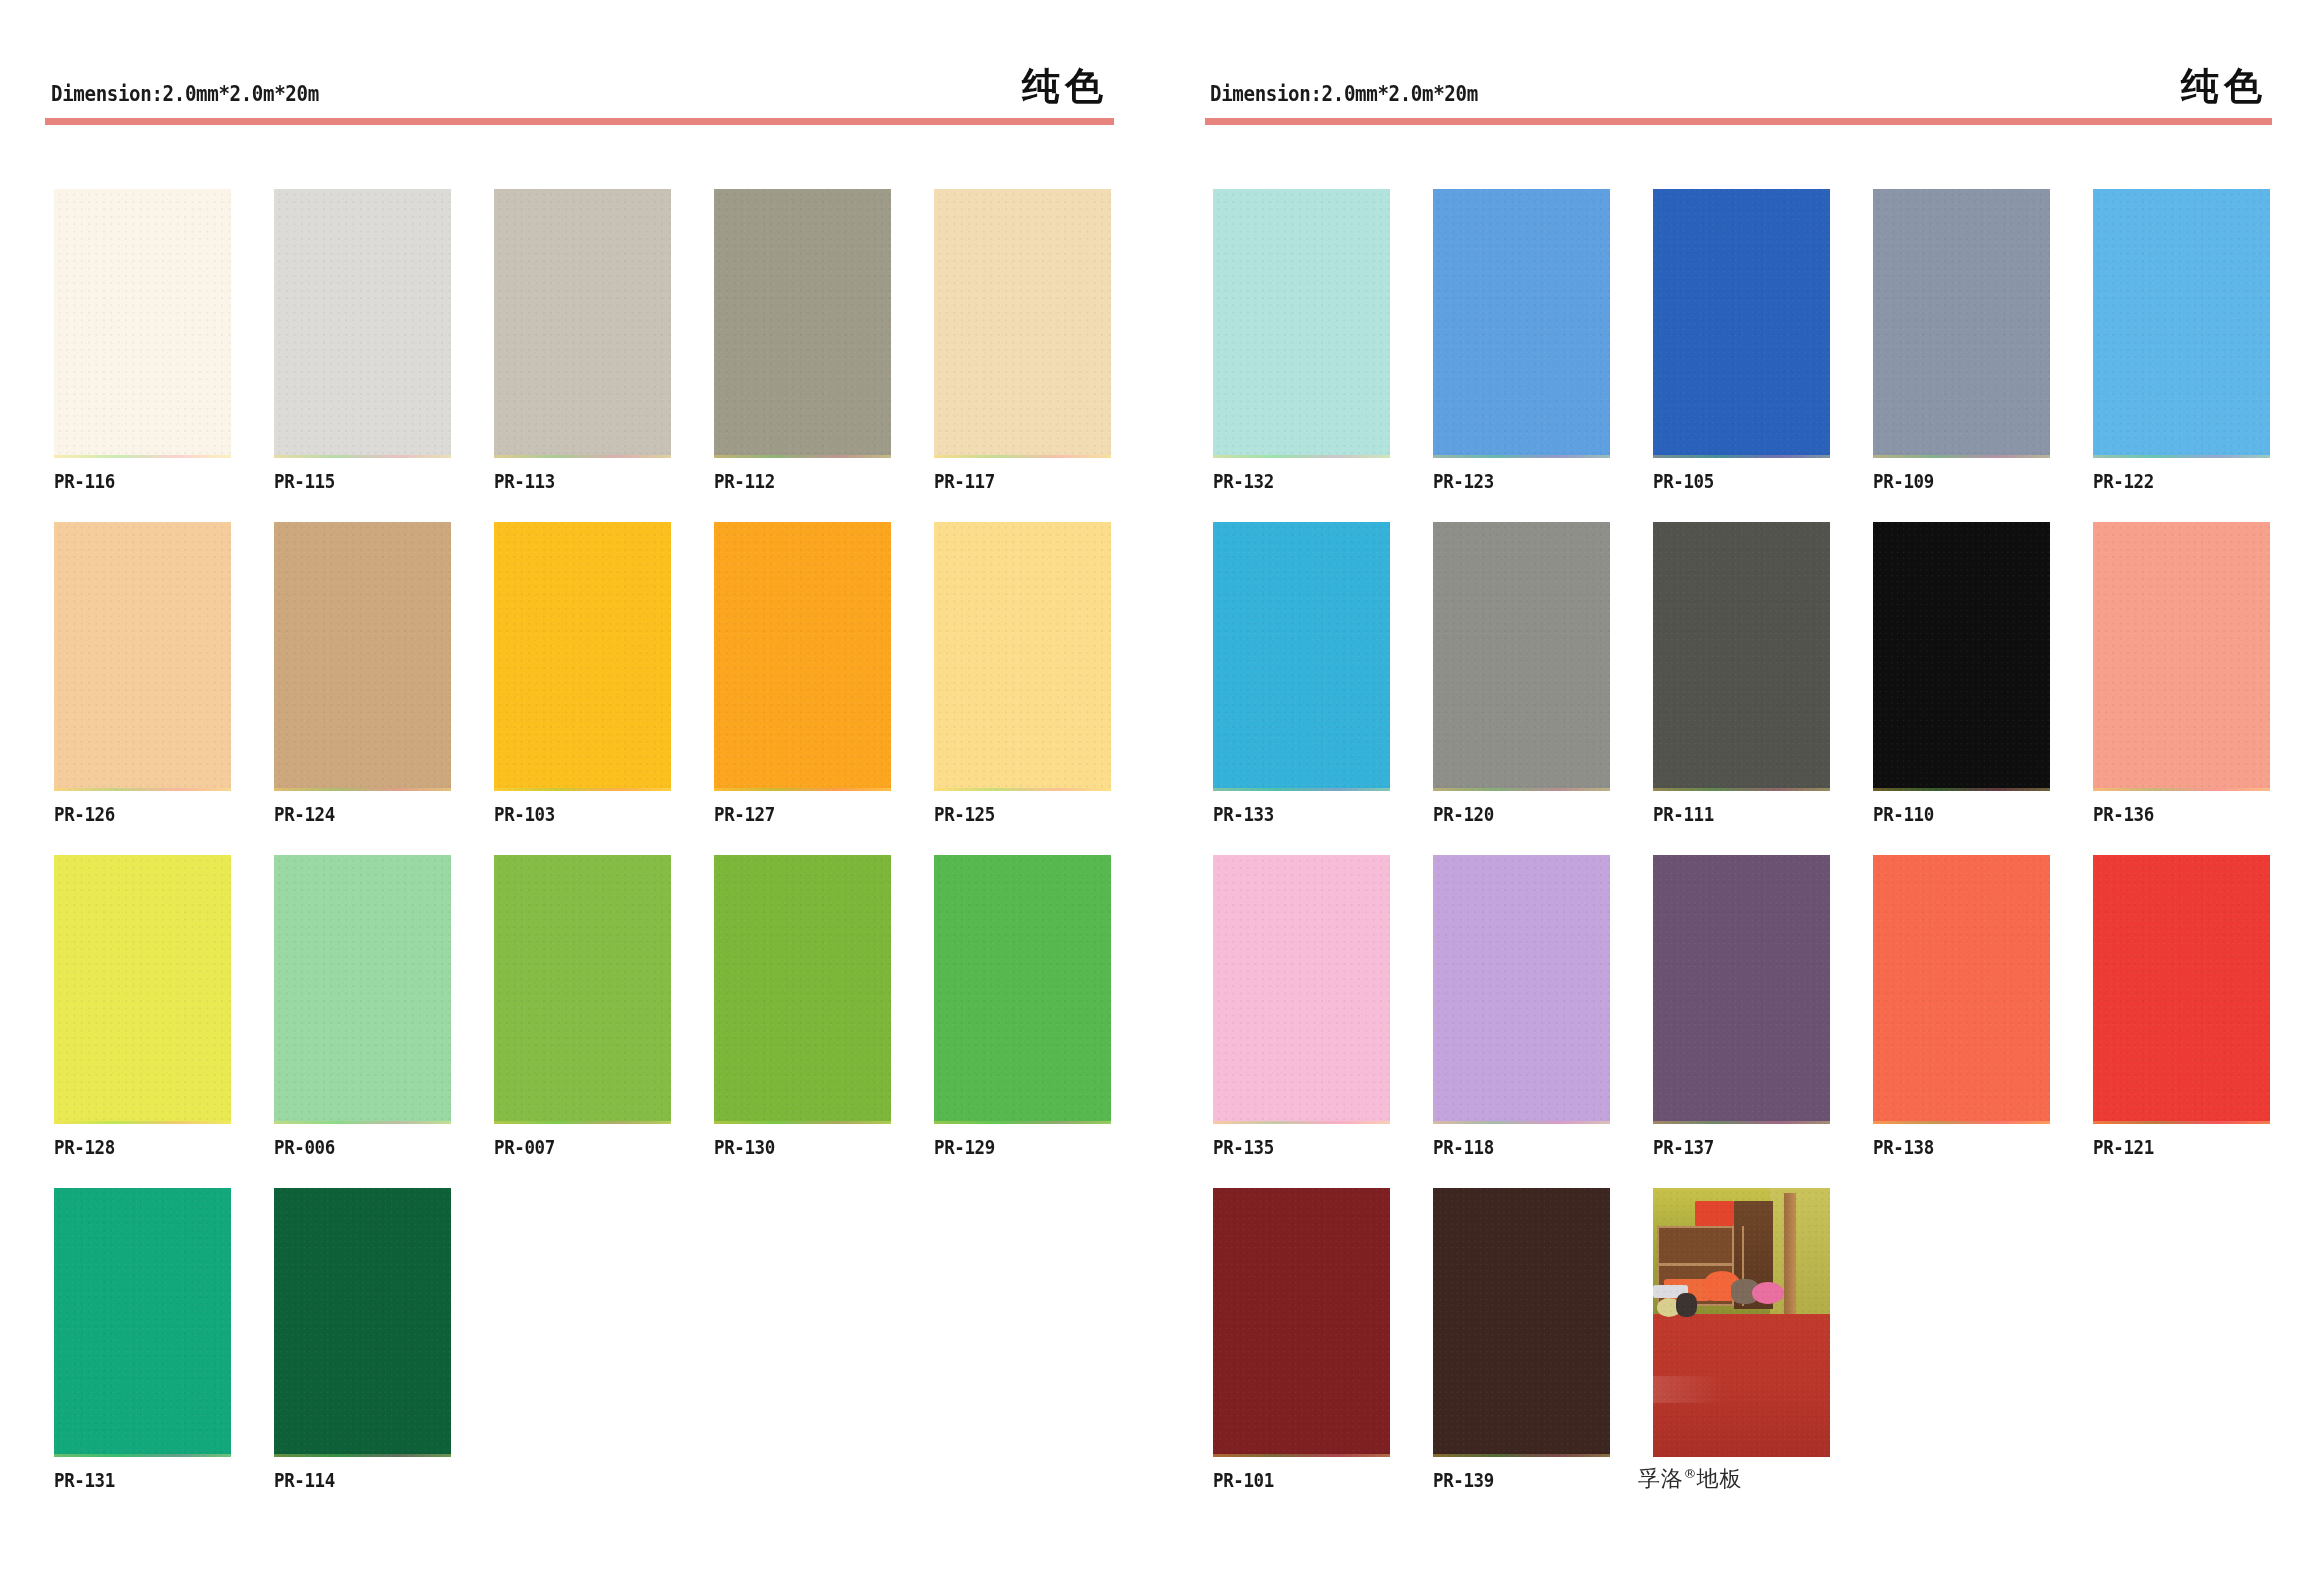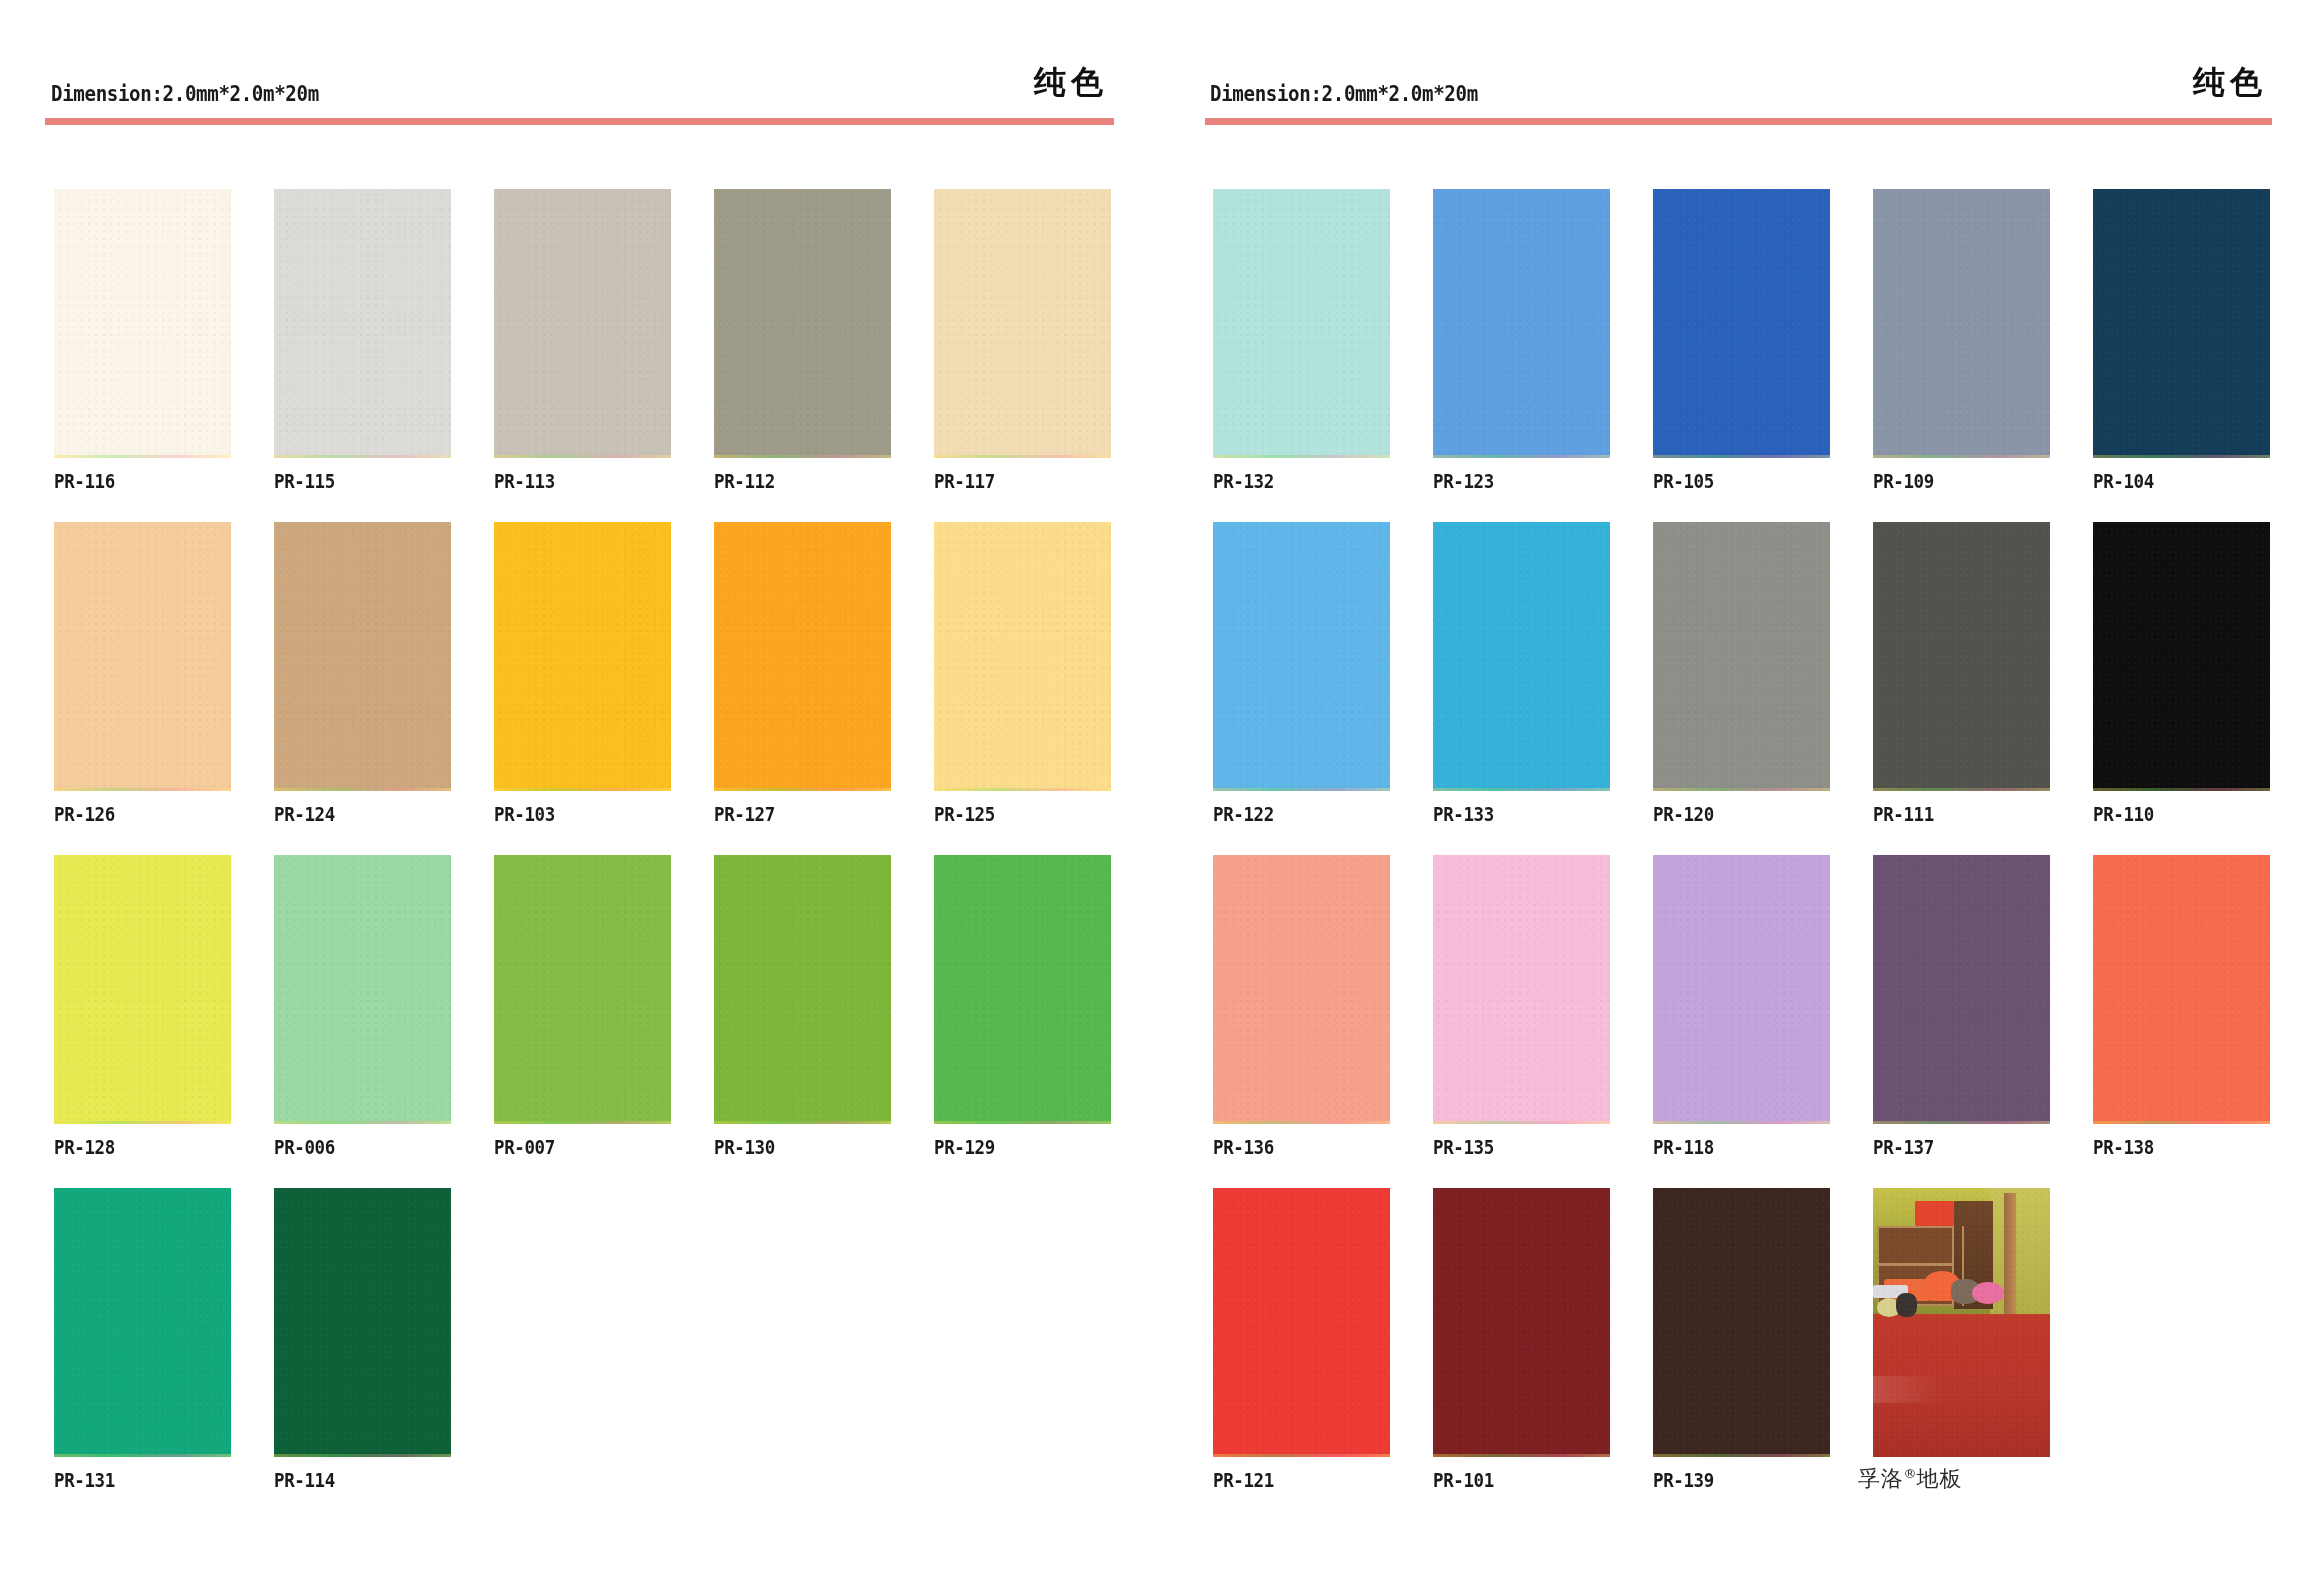--- a/index.html
+++ b/index.html
@@ -37,21 +37,21 @@
     color:#1a1a1a;
     white-space:nowrap;
     transform:scaleX(0.93);
     transform-origin:left center;
   }
   .page-title-cn {
     position:absolute;
     right:51px; top:25px;
     font-family:"DejaVu Sans", sans-serif;
     font-weight:bold;
-    font-size:32px;
+    font-size:38px;
     letter-spacing:5px;
     color:#111111;
     white-space:nowrap;
   }
   .header-rule {
     position:absolute;
     left:45px; top:82px;
     width:1069px; height:7.4px;
     background:#e8847e;
   }
@@ -355,26 +355,20 @@
           <div class="swatch-chip" style="background: rgb(42, 97, 187);">
             <div class="chip-fringe" style="background: linear-gradient(90deg, rgba(255, 220, 80, 0.5), rgba(120, 220, 90, 0.5) 35%, rgba(255, 140, 160, 0.45) 70%, rgba(255, 235, 120, 0.5));"></div>
           </div>
           <div class="swatch-label">PR-105</div>
         </div>
         <div class="swatch-cell">
           <div class="swatch-chip" style="background: rgb(139, 149, 168);">
             <div class="chip-fringe" style="background: linear-gradient(90deg, rgba(255, 220, 80, 0.5), rgba(120, 220, 90, 0.5) 35%, rgba(255, 140, 160, 0.45) 70%, rgba(255, 235, 120, 0.5));"></div>
           </div>
           <div class="swatch-label">PR-109</div>
-        </div>
-        <div class="swatch-cell">
-          <div class="swatch-chip" style="background: rgb(20, 61, 89);">
-            <div class="chip-fringe" style="background: linear-gradient(90deg, rgba(255, 220, 80, 0.5), rgba(120, 220, 90, 0.5) 35%, rgba(255, 140, 160, 0.45) 70%, rgba(255, 235, 120, 0.5));"></div>
-          </div>
-          <div class="swatch-label">PR-104</div>
         </div>
         <div class="swatch-cell">
           <div class="swatch-chip" style="background: rgb(95, 182, 232);">
             <div class="chip-fringe" style="background: linear-gradient(90deg, rgba(255, 220, 80, 0.5), rgba(120, 220, 90, 0.5) 35%, rgba(255, 140, 160, 0.45) 70%, rgba(255, 235, 120, 0.5));"></div>
           </div>
           <div class="swatch-label">PR-122</div>
         </div>
         <div class="swatch-cell">
           <div class="swatch-chip" style="background: rgb(53, 178, 217);">
             <div class="chip-fringe" style="background: linear-gradient(90deg, rgba(255, 220, 80, 0.5), rgba(120, 220, 90, 0.5) 35%, rgba(255, 140, 160, 0.45) 70%, rgba(255, 235, 120, 0.5));"></div>

